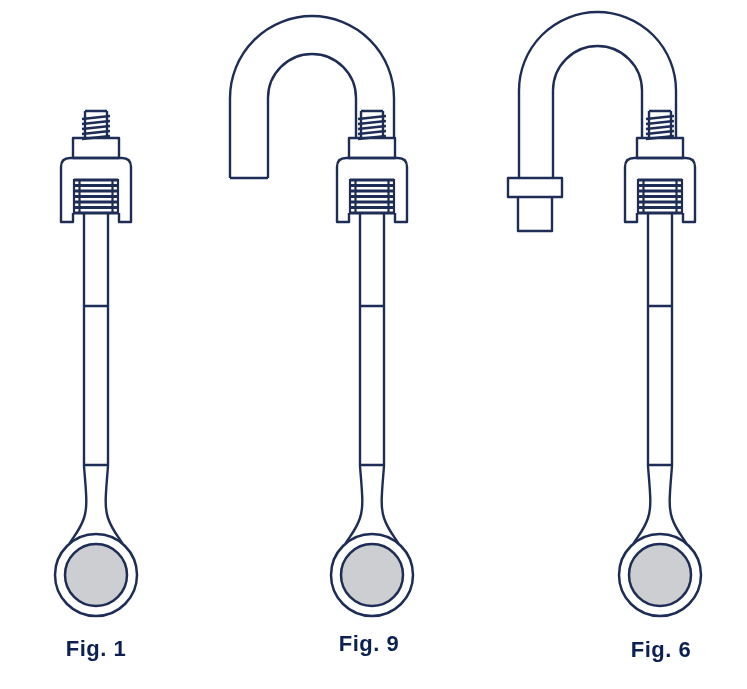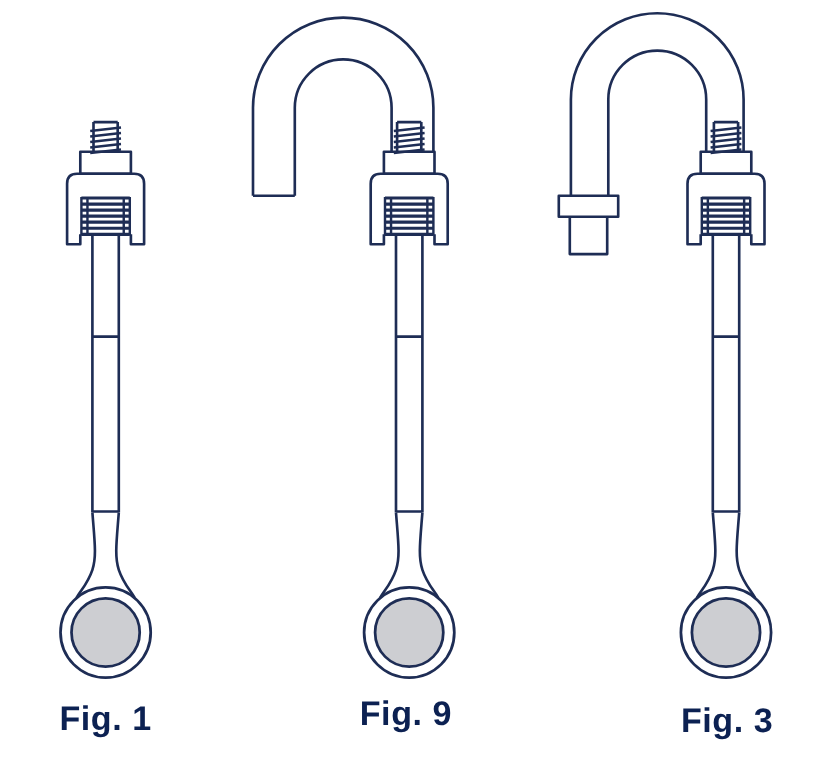--- a/index.html
+++ b/index.html
@@ -25,21 +25,21 @@
   }
   .ribs-h{stroke-width:2.9;}
   .ribs-v{stroke-width:2.2;}
   .thread{stroke-width:2.3;}
   .rim{fill:#ffffff;stroke-width:2.5;}
   .mirror-face{fill:var(--mirror-fill);stroke-width:2.5;}
   .collar{fill:#ffffff;}
   .fig-label{
     position:absolute;
     transform:translateX(-50%);
-    font-size:31px;
+    font-size:22px;
     font-weight:700;
     letter-spacing:0.5px;
     color:var(--label-text);
     white-space:nowrap;
   }
 </style>
 </head>
 <body>
 
 <div class="canvas">
@@ -80,15 +80,15 @@
       <rect class="ln collar" x="508" y="178" width="54" height="19"></rect>
       <path class="ln" d="M 518,197 V 231 H 552 V 197"></path>
       <use href="#instrument" transform="translate(660,0)"></use>
     </g>
   </svg>
 
   <div class="fig-label" style="left:96px;top:636px">Fig. 1</div>
 
   <div class="fig-label" style="left:369px;top:631px">Fig. 9</div>
 
-  <div class="fig-label" style="left:661px;top:637px">Fig. 3</div>
+  <div class="fig-label" style="left:661px;top:637px">Fig. 6</div>
 
 </div>
 
 </body></html>

